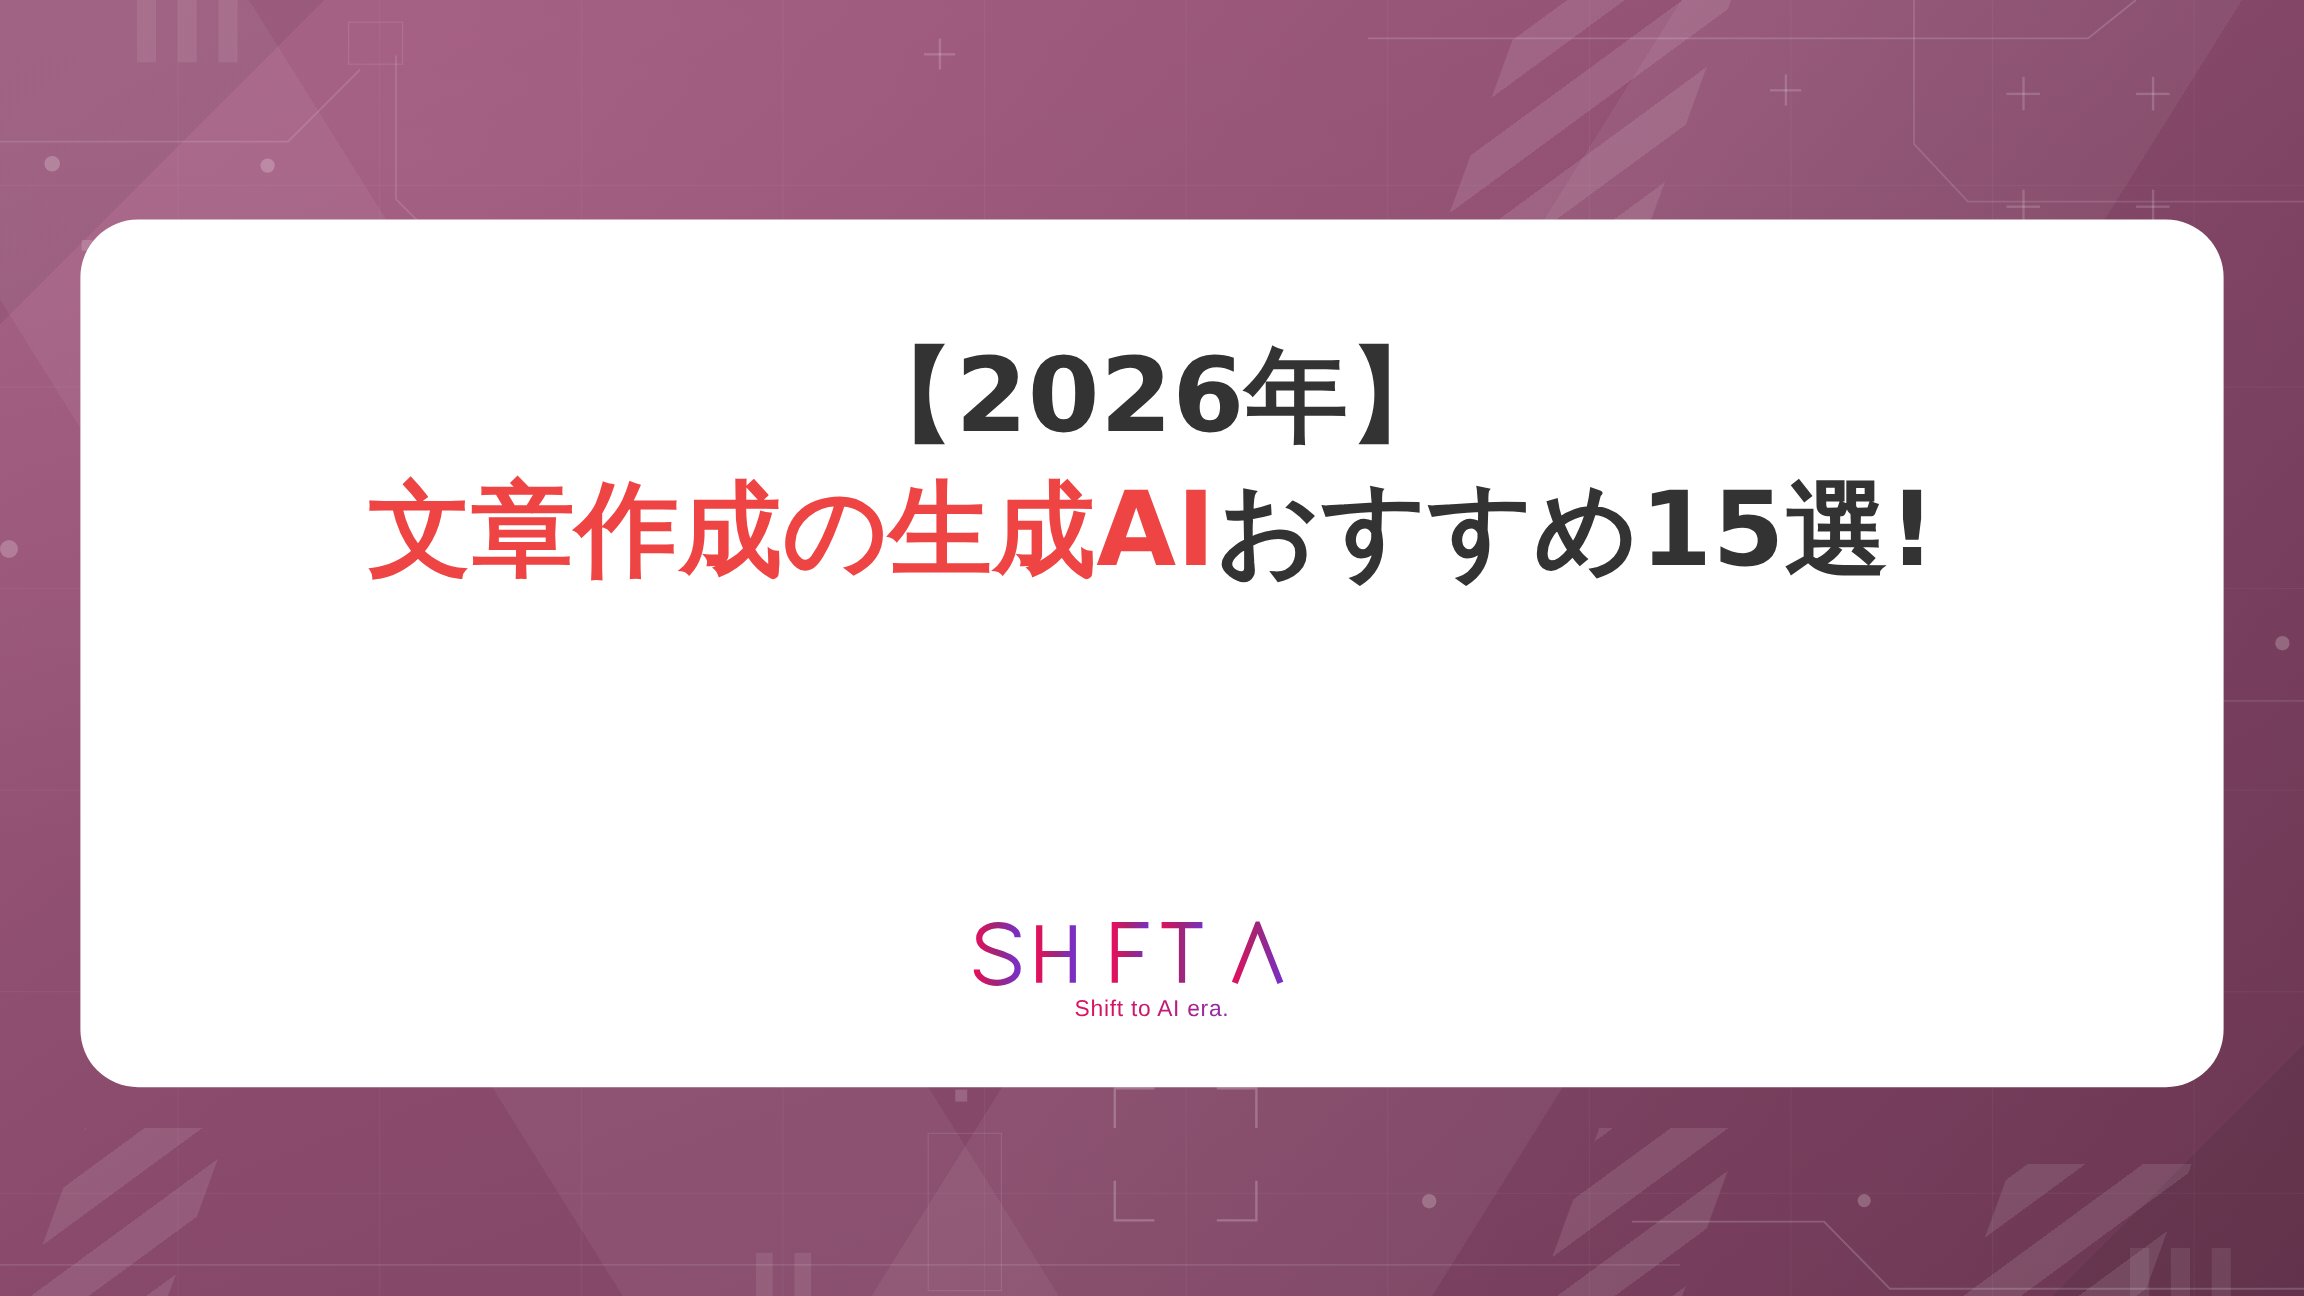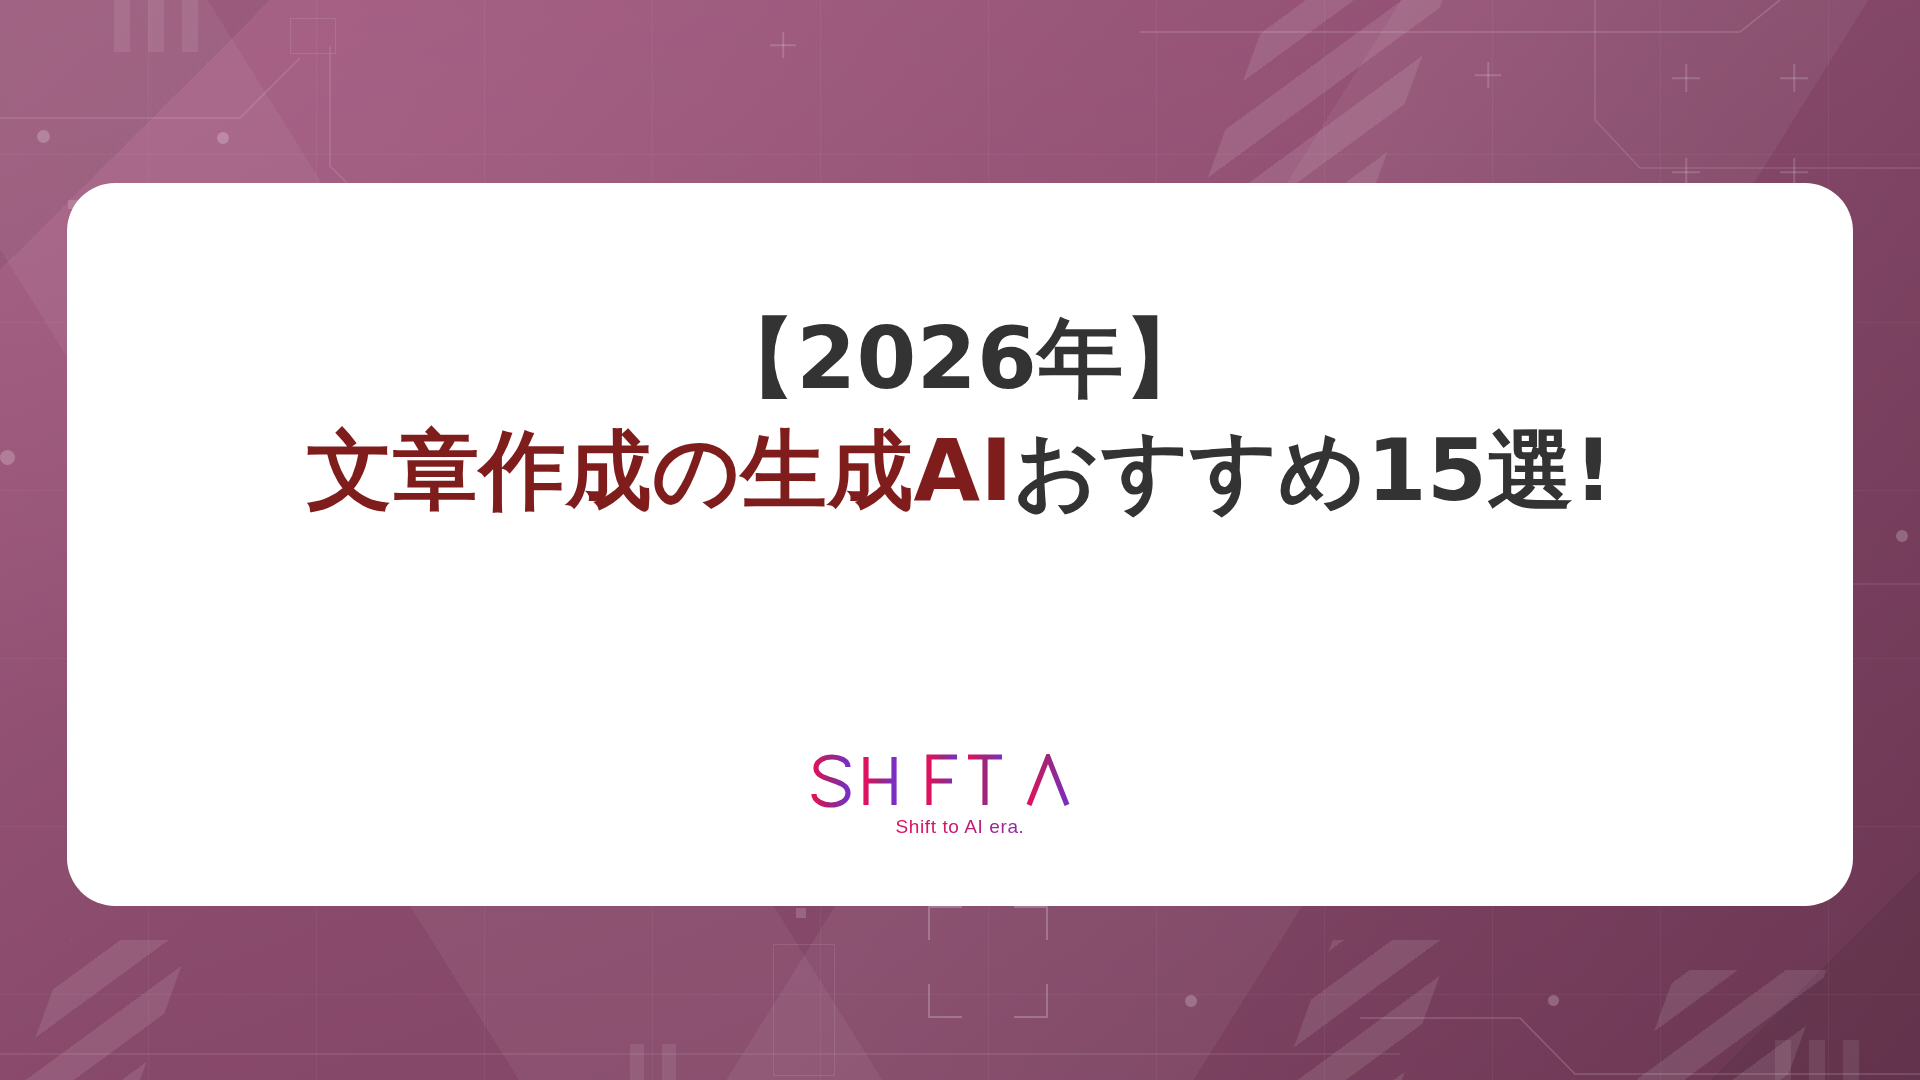--- a/index.html
+++ b/index.html
@@ -104,37 +104,37 @@
     width:1786px; height:723px;
     background:#ffffff;
     border-radius:48px;
     display:flex;
     flex-direction:column;
     align-items:center;
     justify-content:flex-start;
   }
   #title {
     width:100%;
-    margin-top:120px;
+    margin-top:92px;
     text-align:center;
     font-weight:700;
     font-size:86px;
     line-height:1.30;
     letter-spacing:0.005em;
     color:#333333;
     font-family:"DejaVu Sans", "Liberation Sans", sans-serif;
   }
   #title .line { display:block; white-space:nowrap; }
-  .hl { color:#7f1d1d; }
+  .hl { color:#ef4444; }
 
   
   #logo {
     position:absolute;
     left:50%; transform:translateX(-50%);
-    bottom:66px;
+    bottom:52px;
     width:300px;
     text-align:center;
   }
   #logo svg { display:block; margin:0 auto; }
 </style>
 </head>
 <body>
 
 <div id="stage">
 

